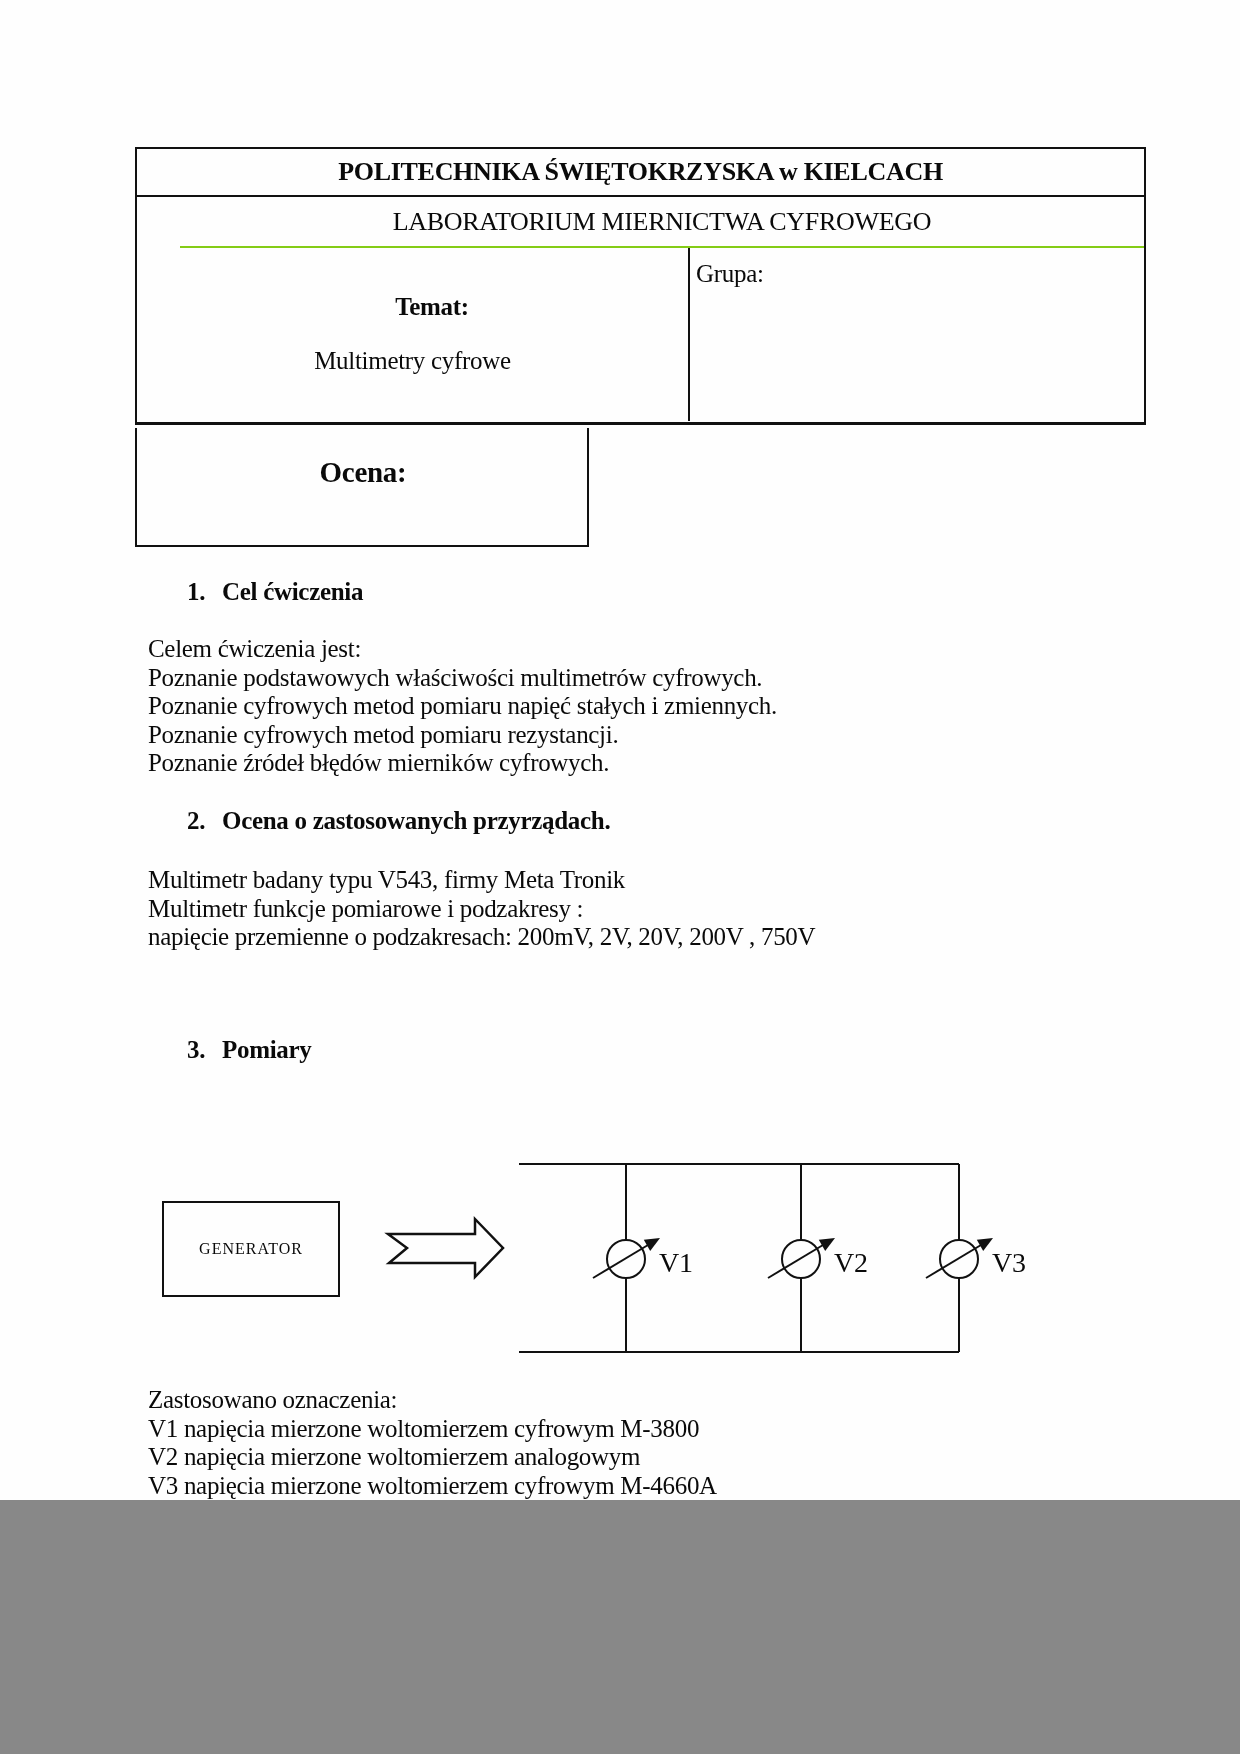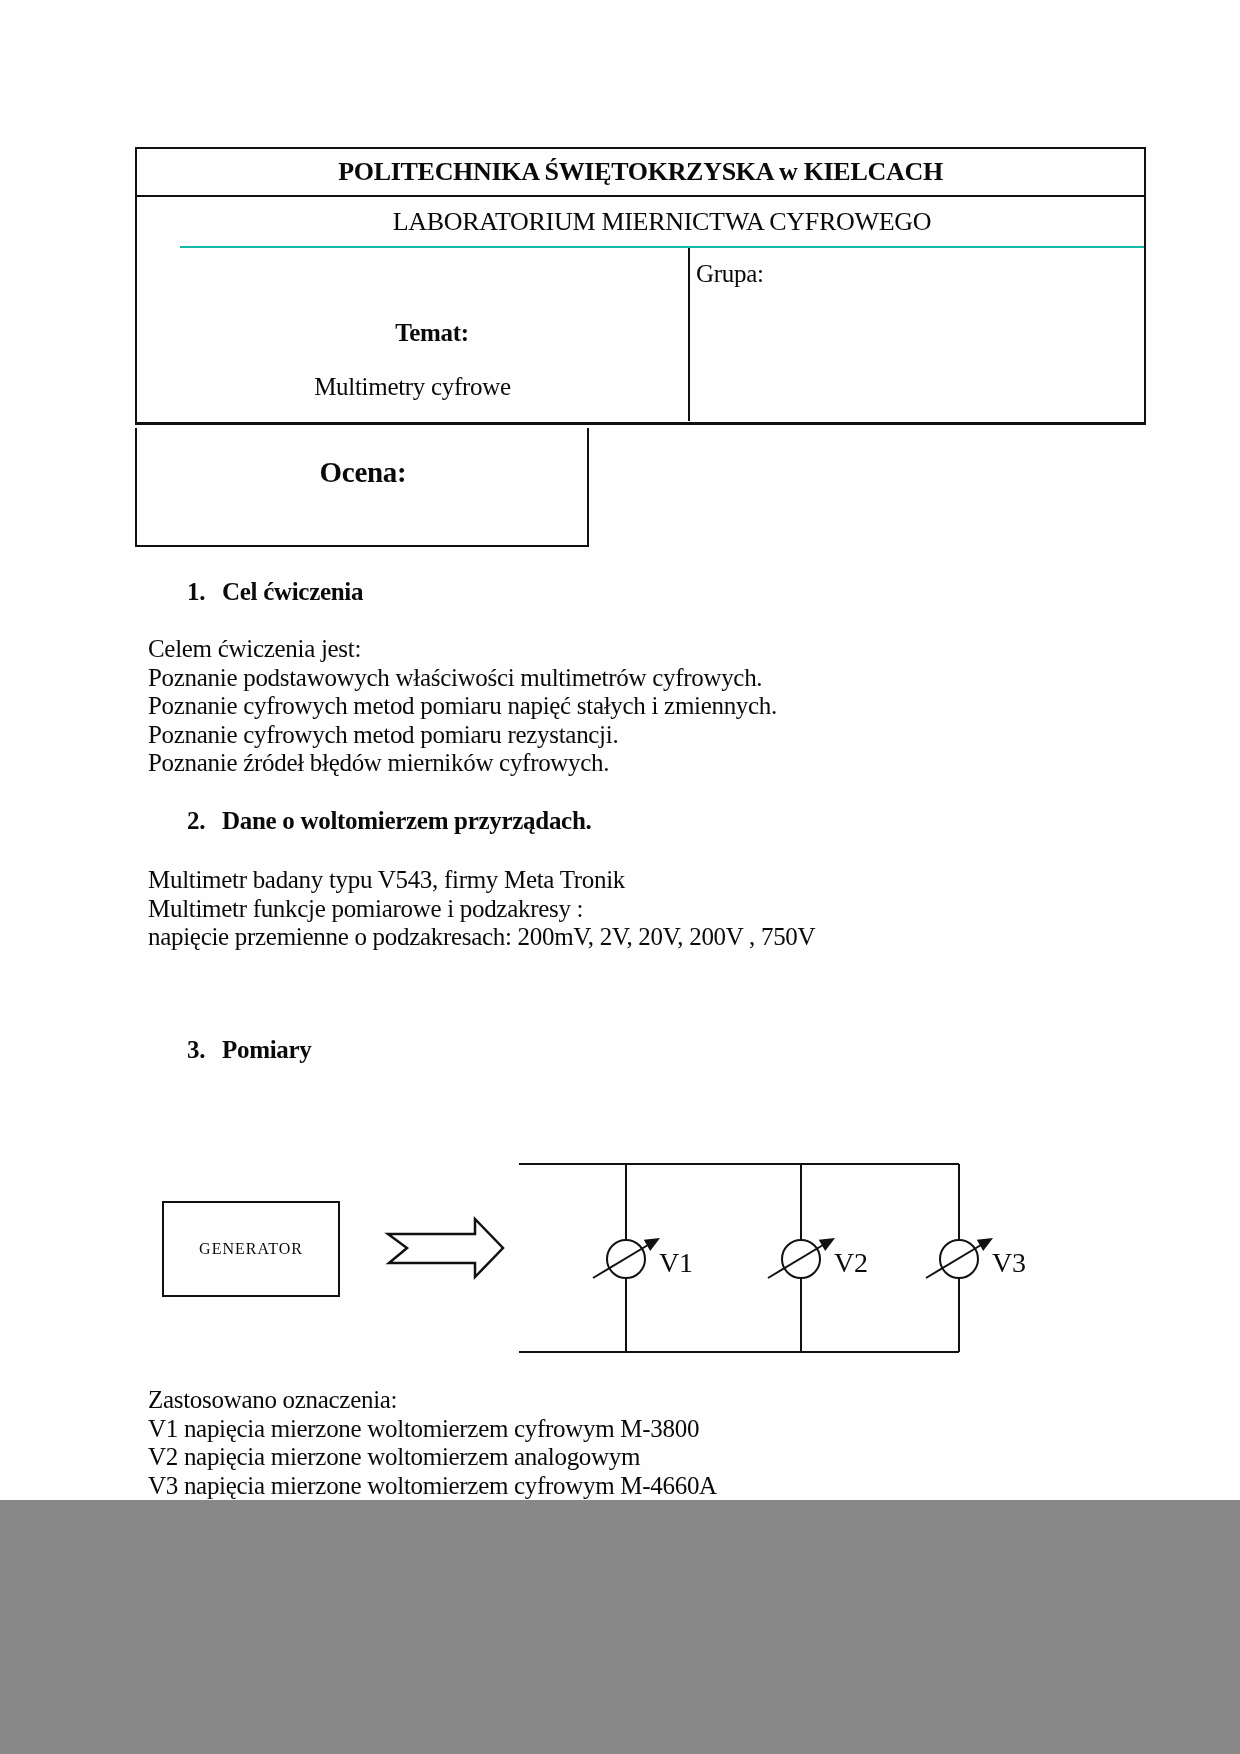--- a/index.html
+++ b/index.html
@@ -14,29 +14,29 @@
   
   .hdr-table {
     left:135px; top:147px; width:1011px; height:278px;
     border:2px solid #111; border-bottom-width:3px; box-sizing:border-box;
   }
   .hdr-row1 {
     height:48px; border-bottom:2px solid #111; box-sizing:border-box;
     text-align:center; line-height:46px; font-weight:bold; font-size:26px;
   }
   .hdr-row2 {
-    height:51px; border-bottom:2px solid #14b8a6; box-sizing:border-box;
+    height:51px; border-bottom:2px solid #84cc16; box-sizing:border-box;
     text-align:center; line-height:49px; font-size:26px;margin-left:43px;
   }
   .hdr-row3 { display:flex; height:173px; }
   .cell-temat {
     width:553px; border-right:2px solid #111; box-sizing:border-box;
     text-align:center; font-size:25px;
   }
-  .temat-label { margin-top:72px; font-weight:bold; line-height:25px;padding-left:39px; }
+  .temat-label { margin-top:46px; font-weight:bold; line-height:25px;padding-left:39px; }
   .temat-value { margin-top:29px; line-height:25px; }
   .cell-grupa {
     flex:1; box-sizing:border-box; padding:13px 0 0 6px;
     font-weight:normal; font-size:25px; line-height:25px;
   }
   
   .ocena-box {
     left:135px; top:428px; width:454px; height:119px;
     border:2px solid #111; border-top:none; box-sizing:border-box;
     padding:32px 0 0 2px; font-weight:bold; font-size:29px; line-height:25px;text-align:center;
@@ -91,21 +91,21 @@
   </div>
   <div class="abs para" style="left:148px; top:635px;">
     <div>Celem ćwiczenia jest:</div>
     <div>Poznanie podstawowych właściwości multimetrów cyfrowych.</div>
     <div>Poznanie cyfrowych metod pomiaru napięć stałych i zmiennych.</div>
     <div>Poznanie cyfrowych metod pomiaru rezystancji.</div>
     <div>Poznanie źródeł błędów mierników cyfrowych.</div>
   </div>
 
   <div class="abs heading" style="left:187px; top:807px;">
-    <span class="num">2.</span><span>Dane o woltomierzem przyrządach.</span>
+    <span class="num">2.</span><span>Ocena o zastosowanych przyrządach.</span>
   </div>
   <div class="abs para" style="left:148px; top:866px;">
     <div>Multimetr badany typu V543, firmy Meta Tronik</div>
     <div>Multimetr funkcje pomiarowe i podzakresy :</div>
     <div>napięcie przemienne o podzakresach: 200mV, 2V, 20V, 200V , 750V</div>
   </div>
 
   <div class="abs heading" style="left:187px; top:1036px;">
     <span class="num">3.</span><span>Pomiary</span>
   </div>

